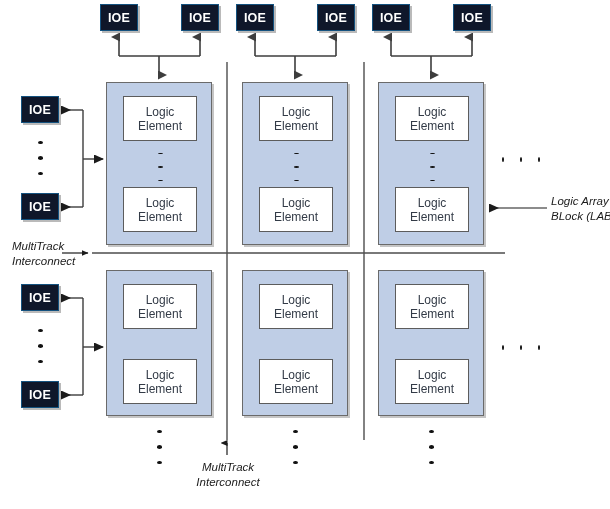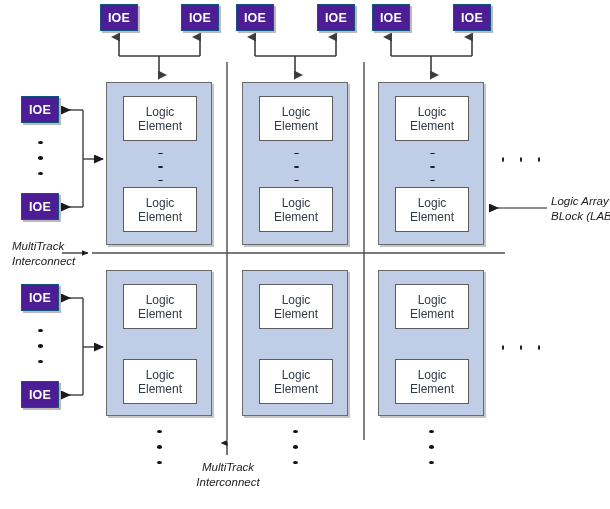--- a/index.html
+++ b/index.html
@@ -23,21 +23,21 @@
     left: 0;
     top: 0;
     width: 610px;
     height: 509px;
   }
   
   .ioe {
     position: absolute;
     width: 38px;
     height: 27px;
-    background: #4c1d95;
+    background: #0f172a;
     border: 1px solid #14527f;
     box-sizing: border-box;
     color: #ffffff;
     font-family: "Liberation Sans", sans-serif;
     font-size: 12.5px;
     font-weight: bold;
     letter-spacing: 0.2px;
     display: flex;
     align-items: center;
     justify-content: center;

